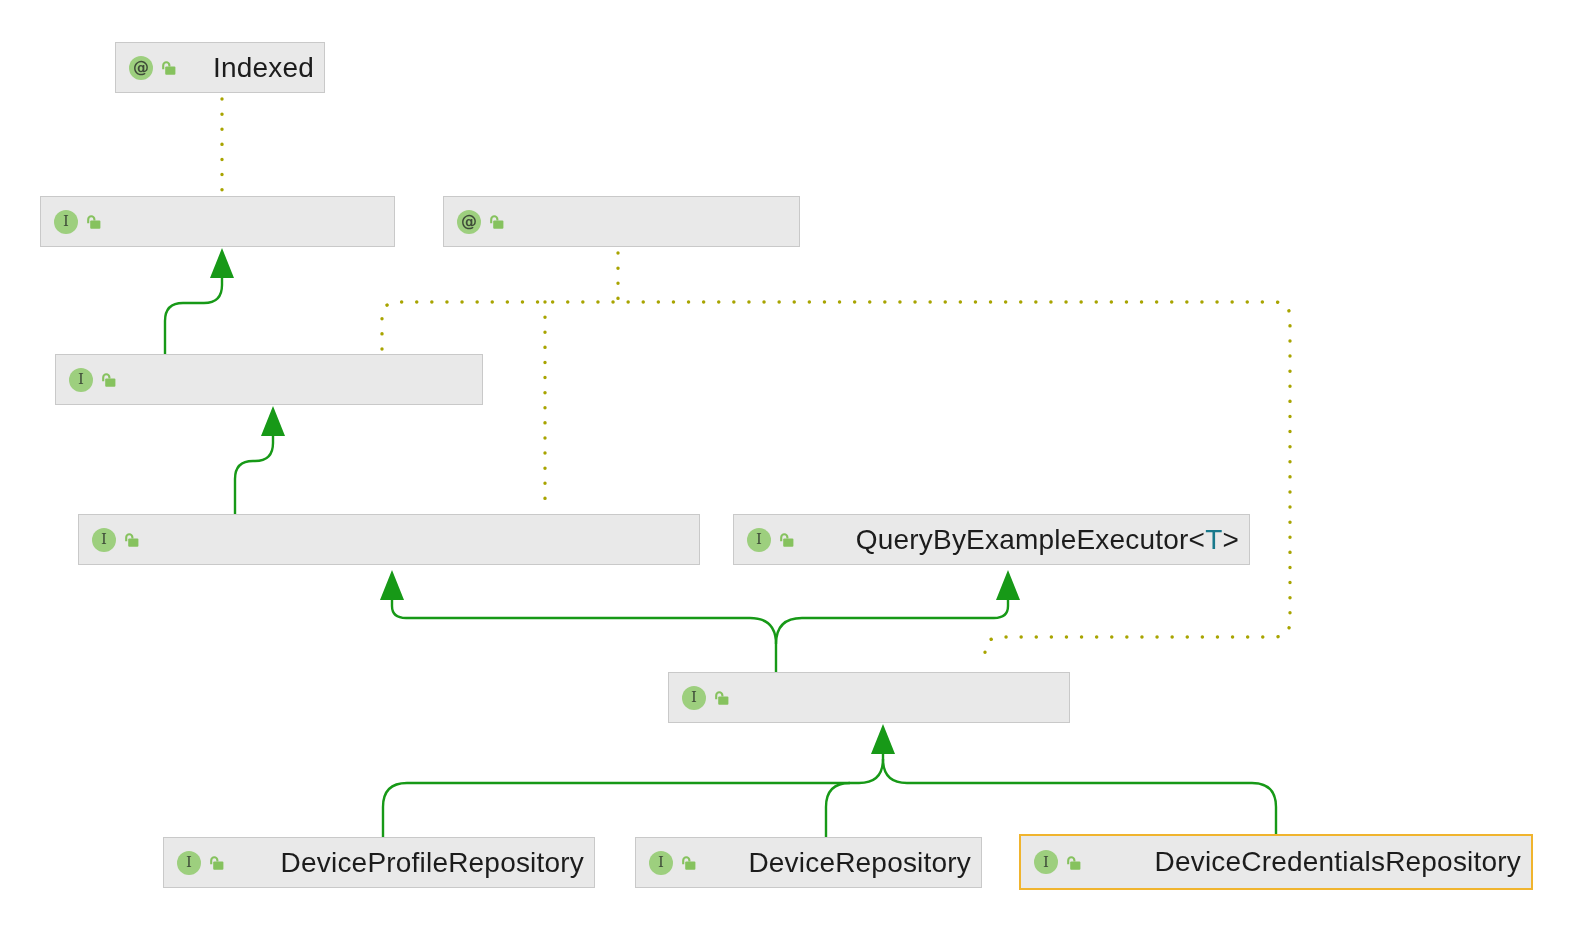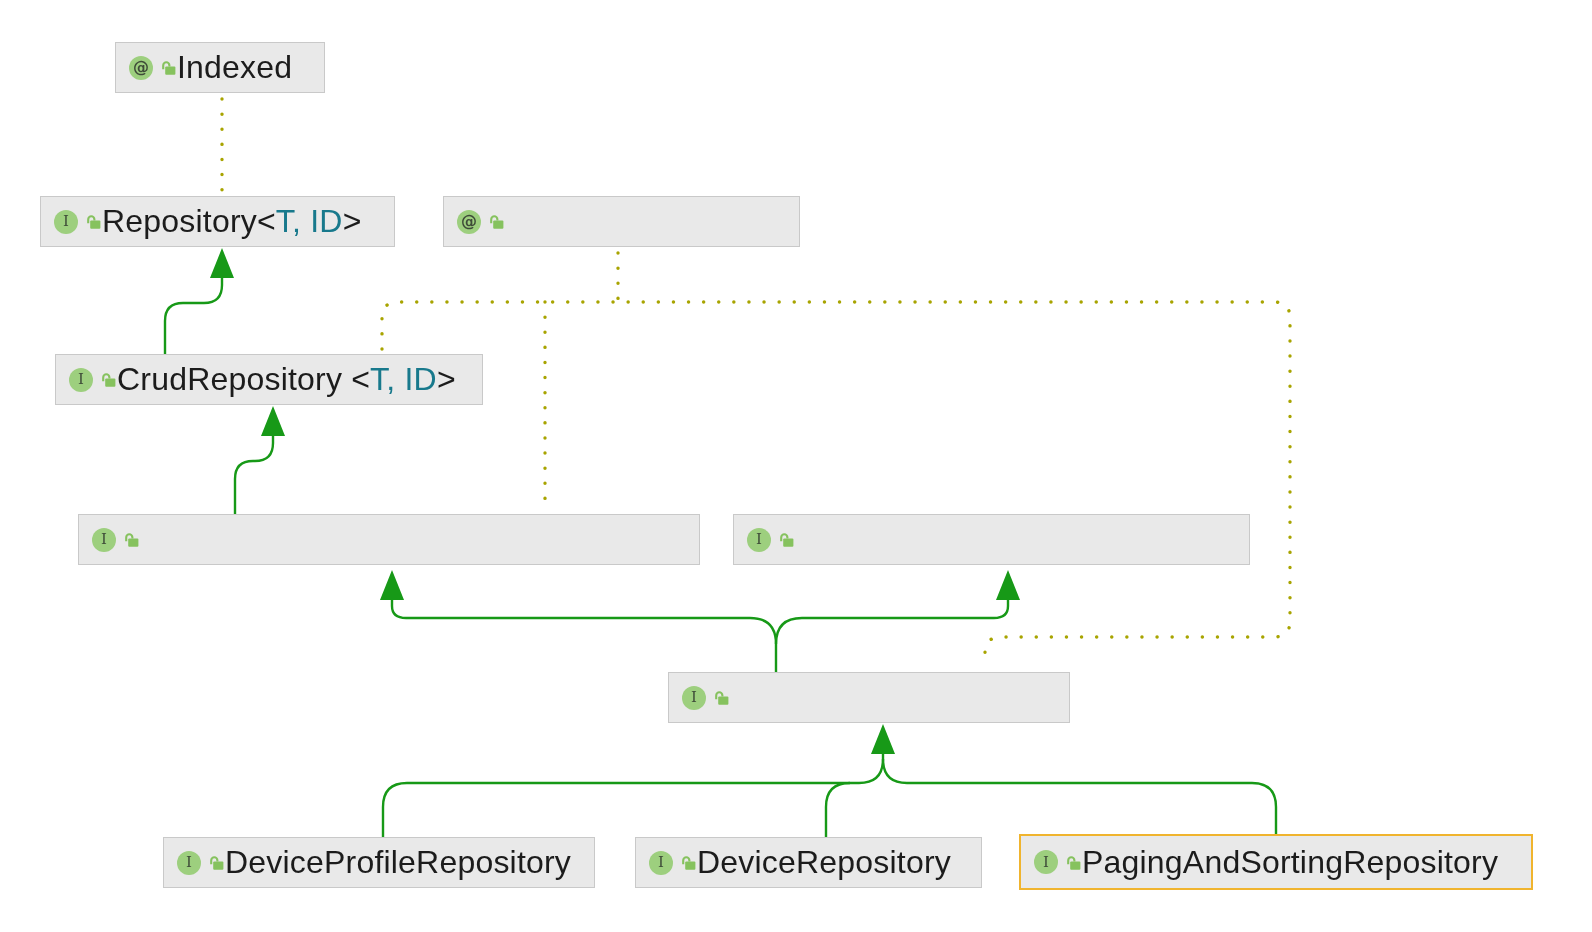--- a/index.html
+++ b/index.html
@@ -29,22 +29,22 @@
     display:flex;align-items:center;justify-content:center;
     flex:0 0 auto;
   }
   .badge .glyph{color:var(--icon-glyph);line-height:1;}
   .badge.interface .glyph{font-family:"DejaVu Serif", serif;font-size:15px;font-weight:500;}
   .badge.annotation .glyph{font-family:"DejaVu Sans", sans-serif;font-size:16px;font-weight:600;}
   .lock{width:17px;height:17px;margin-left:7px;flex:0 0 auto;}
   .lock .shackle{stroke:var(--lock);}
   .lock .body{fill:var(--lock);}
   .label{
-    flex:1;text-align:left;white-space:nowrap;
-    font-size:32px;font-weight:300;color:var(--text);
+    flex:1;text-align:right;white-space:nowrap;
+    font-size:28px;font-weight:300;color:var(--text);
     letter-spacing:0.2px;
   }
   .label .tp{color:var(--type-param);}
 </style>
 </head>
 <body>
 
 <div id="canvas">
 
   <svg id="edges" xmlns="http://www.w3.org/2000/svg">
@@ -82,58 +82,57 @@
       <span class="label"><span class="nm">Indexed</span><span class="sep"></span></span>
     </div>
     <div class="node" style="left: 40px; top: 196px; width: 355px; height: 51px;">
       <span class="badge interface">
         <span class="glyph">I</span>
       </span>
       <svg class="lock" viewBox="0 0 17 17" xmlns="http://www.w3.org/2000/svg">
         <path class="shackle" d="M3.2 10.2 V6.4 a3.1 3.1 0 0 1 6.2 0 V7.4" fill="none" stroke-width="2.1"></path>
         <rect class="body" x="5.2" y="7.4" width="10.2" height="8.4" rx="1.1"></rect>
       </svg>
-      <span class="label"><span class="nm">Repository</span><span class="sep"></span><span class="gen"><span class="lt">&lt;</span><span class="tp">T, ID</span><span class="gt">&gt;</span></span></span>
     </div>
     <div class="node" style="left: 443px; top: 196px; width: 357px; height: 51px;">
       <span class="badge annotation">
         <span class="glyph">@</span>
       </span>
       <svg class="lock" viewBox="0 0 17 17" xmlns="http://www.w3.org/2000/svg">
         <path class="shackle" d="M3.2 10.2 V6.4 a3.1 3.1 0 0 1 6.2 0 V7.4" fill="none" stroke-width="2.1"></path>
         <rect class="body" x="5.2" y="7.4" width="10.2" height="8.4" rx="1.1"></rect>
       </svg>
     </div>
     <div class="node" style="left: 55px; top: 354px; width: 428px; height: 51px;">
       <span class="badge interface">
         <span class="glyph">I</span>
       </span>
       <svg class="lock" viewBox="0 0 17 17" xmlns="http://www.w3.org/2000/svg">
         <path class="shackle" d="M3.2 10.2 V6.4 a3.1 3.1 0 0 1 6.2 0 V7.4" fill="none" stroke-width="2.1"></path>
         <rect class="body" x="5.2" y="7.4" width="10.2" height="8.4" rx="1.1"></rect>
       </svg>
-      <span class="label"><span class="nm">CrudRepository</span><span class="sep"> </span><span class="gen"><span class="lt">&lt;</span><span class="tp">T, ID</span><span class="gt">&gt;</span></span></span>
     </div>
     <div class="node" style="left: 78px; top: 514px; width: 622px; height: 51px;">
       <span class="badge interface">
         <span class="glyph">I</span>
       </span>
       <svg class="lock" viewBox="0 0 17 17" xmlns="http://www.w3.org/2000/svg">
         <path class="shackle" d="M3.2 10.2 V6.4 a3.1 3.1 0 0 1 6.2 0 V7.4" fill="none" stroke-width="2.1"></path>
         <rect class="body" x="5.2" y="7.4" width="10.2" height="8.4" rx="1.1"></rect>
       </svg>
     </div>
     <div class="node" style="left: 733px; top: 514px; width: 517px; height: 51px;">
       <span class="badge interface">
         <span class="glyph">I</span>
       </span>
       <svg class="lock" viewBox="0 0 17 17" xmlns="http://www.w3.org/2000/svg">
         <path class="shackle" d="M3.2 10.2 V6.4 a3.1 3.1 0 0 1 6.2 0 V7.4" fill="none" stroke-width="2.1"></path>
         <rect class="body" x="5.2" y="7.4" width="10.2" height="8.4" rx="1.1"></rect>
       </svg>
+      <span class="label"><span class="nm">QueryByExampleExecutor</span><span class="sep"></span><span class="gen"><span class="lt">&lt;</span><span class="tp">T</span><span class="gt">&gt;</span></span></span>
     </div>
     <div class="node" style="left: 668px; top: 672px; width: 402px; height: 51px;">
       <span class="badge interface">
         <span class="glyph">I</span>
       </span>
       <svg class="lock" viewBox="0 0 17 17" xmlns="http://www.w3.org/2000/svg">
         <path class="shackle" d="M3.2 10.2 V6.4 a3.1 3.1 0 0 1 6.2 0 V7.4" fill="none" stroke-width="2.1"></path>
         <rect class="body" x="5.2" y="7.4" width="10.2" height="8.4" rx="1.1"></rect>
       </svg>
     </div>
@@ -158,15 +157,15 @@
       <span class="label"><span class="nm">DeviceRepository</span><span class="sep"></span></span>
     </div>
     <div class="node selected" style="left: 1019px; top: 834px; width: 514px; height: 56px;">
       <span class="badge interface">
         <span class="glyph">I</span>
       </span>
       <svg class="lock" viewBox="0 0 17 17" xmlns="http://www.w3.org/2000/svg">
         <path class="shackle" d="M3.2 10.2 V6.4 a3.1 3.1 0 0 1 6.2 0 V7.4" fill="none" stroke-width="2.1"></path>
         <rect class="body" x="5.2" y="7.4" width="10.2" height="8.4" rx="1.1"></rect>
       </svg>
-      <span class="label"><span class="nm">PagingAndSortingRepository</span><span class="sep"></span></span>
+      <span class="label"><span class="nm">DeviceCredentialsRepository</span><span class="sep"></span></span>
     </div>
   </div>
 
 </body></html>

